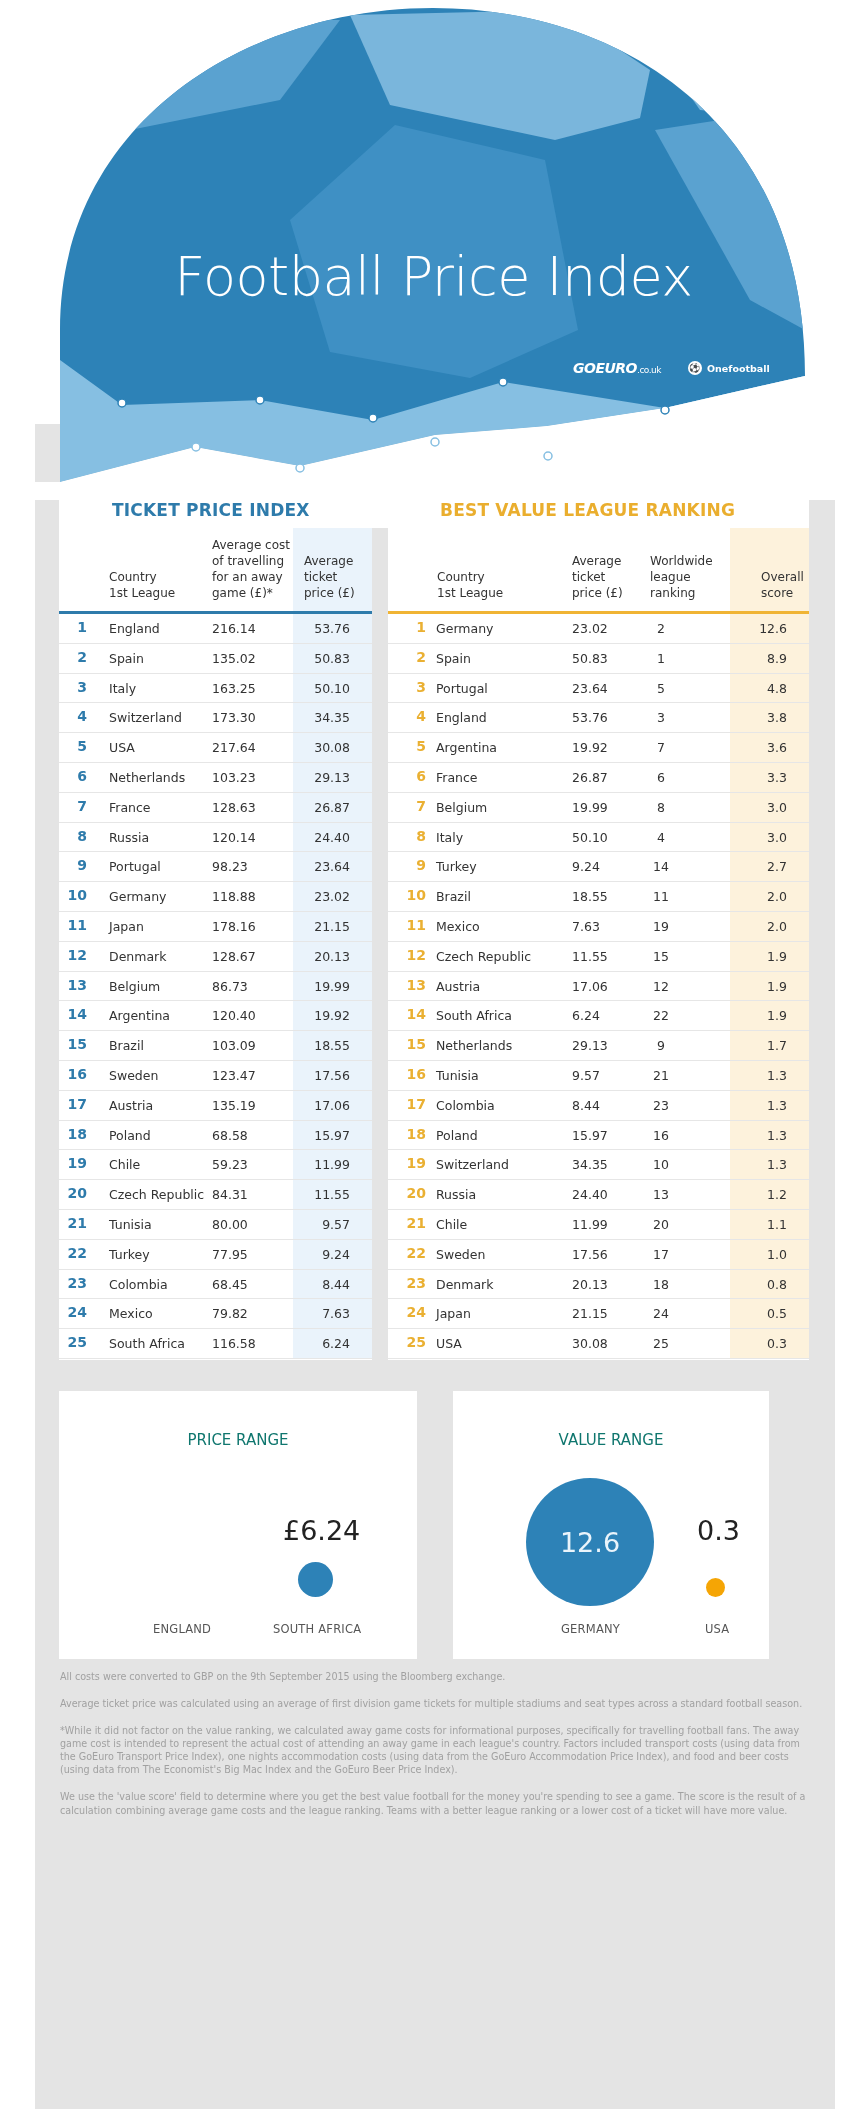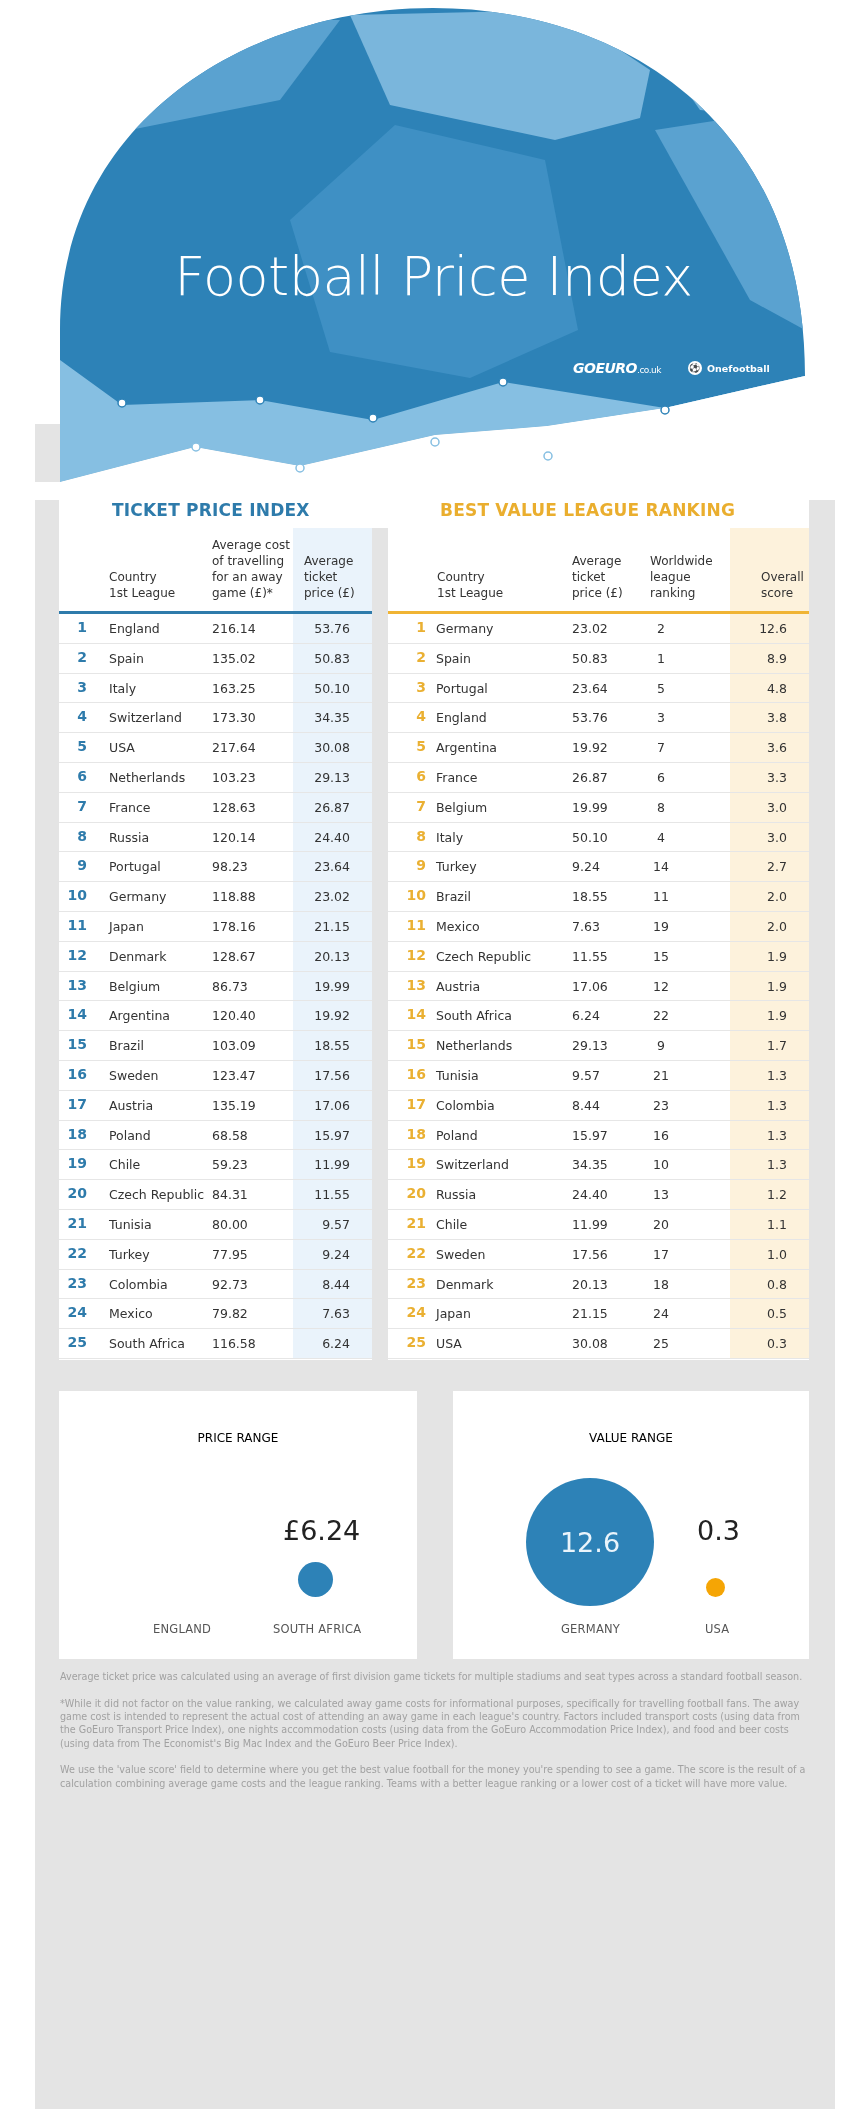--- a/index.html
+++ b/index.html
@@ -33,22 +33,22 @@
   .th { position: absolute; bottom: 10px; }
   .row { position: relative; height: 29.8px; border-bottom: 1px solid #e6e6e6; font-size: 12.5px; color: #333; }
   .row > span { position: absolute; top: 7px; }
   .hl-blue { position: absolute; top: 0; bottom: 0; background: #eaf3fb; }
   .hl-gold { position: absolute; top: 0; bottom: 0; background: #fdf2dc; }
   .rank-blue { color: #2e7bab; font-size: 14px; font-weight: 600; }
   .rank-gold { color: #eab032; font-size: 14px; font-weight: 600; }
 
   .panel { position: absolute; top: 1391px; width: 358px; height: 268px; background: #fff; }
   .panel.price { left: 59px; }
-  .panel.value { left: 453px; width: 356px; }
-  .panel-title { position: absolute; top: 40px; width: 100%; text-align: center; font-size: 12px; color: #000000; font-weight: 500; }
+  .panel.value { left: 453px; width: 316px; }
+  .panel-title { position: absolute; top: 40px; width: 100%; text-align: center; font-size: 15px; color: #0f766e; font-weight: 500; }
   .circle { position: absolute; border-radius: 50%; display: flex; align-items: center; justify-content: center; color: #fff8e8; }
   .big-val { font-size: 27px; }
   .side-val { position: absolute; font-size: 27px; color: #222; }
   .clabel { position: absolute; font-size: 11.5px; color: #555; letter-spacing: 0.2px; }
 
   .notes { position: absolute; left: 60px; top: 1670px; width: 750px; font-size: 9.6px; line-height: 13.3px; color: #a1a1a1; }
   .notes p { margin-bottom: 13.5px; }
 </style>
 </head>
 <body>
@@ -276,21 +276,21 @@
         <div class="hl-blue" style="left:234px;width:79px;"></div>
         <span class="rank-blue" style="left:0;width:28px;text-align:right;top:5px;">22</span>
         <span style="left:50px;">Turkey</span>
         <span style="left:153px;">77.95</span>
         <span style="left:234px;width:57px;text-align:right;">9.24</span>
       </div>
       <div class="row">
         <div class="hl-blue" style="left:234px;width:79px;"></div>
         <span class="rank-blue" style="left:0;width:28px;text-align:right;top:5px;">23</span>
         <span style="left:50px;">Colombia</span>
-        <span style="left:153px;">92.73</span>
+        <span style="left:153px;">68.45</span>
         <span style="left:234px;width:57px;text-align:right;">8.44</span>
       </div>
       <div class="row">
         <div class="hl-blue" style="left:234px;width:79px;"></div>
         <span class="rank-blue" style="left:0;width:28px;text-align:right;top:5px;">24</span>
         <span style="left:50px;">Mexico</span>
         <span style="left:153px;">79.82</span>
         <span style="left:234px;width:57px;text-align:right;">7.63</span>
       </div>
       <div class="row">
@@ -542,16 +542,17 @@
   <div class="circle" style="left:73px;top:87px;width:128px;height:128px;background:#2d82b7;color:#eaf4fb;">
     <span class="big-val">12.6</span>
   </div>
   <div class="side-val" style="left:244px;top:124px;">0.3</div>
   <div class="circle" style="left:253px;top:187px;width:19px;height:19px;background:#f5a505;"></div>
   <div class="clabel" style="left:108px;top:231px;">GERMANY</div>
   <div class="clabel" style="left:252px;top:231px;">USA</div>
 </div>
 
 <div class="notes">
+  <p>All costs were converted to GBP on the 9th September 2015 using the Bloomberg exchange.</p>
   <p>Average ticket price was calculated using an average of first division game tickets for multiple stadiums and seat types across a standard football season.</p>
   <p>*While it did not factor on the value ranking, we calculated away game costs for informational purposes, specifically for travelling football fans. The away game cost is intended to represent the actual cost of attending an away game in each league's country. Factors included transport costs (using data from the GoEuro Transport Price Index), one nights accommodation costs (using data from the GoEuro Accommodation Price Index), and food and beer costs (using data from The Economist's Big Mac Index and the GoEuro Beer Price Index).</p>
   <p style="margin-bottom:0">We use the 'value score' field to determine where you get the best value football for the money you're spending to see a game. The score is the result of a calculation combining average game costs and the league ranking. Teams with a better league ranking or a lower cost of a ticket will have more value.</p>
 </div>
 
 </body></html>

